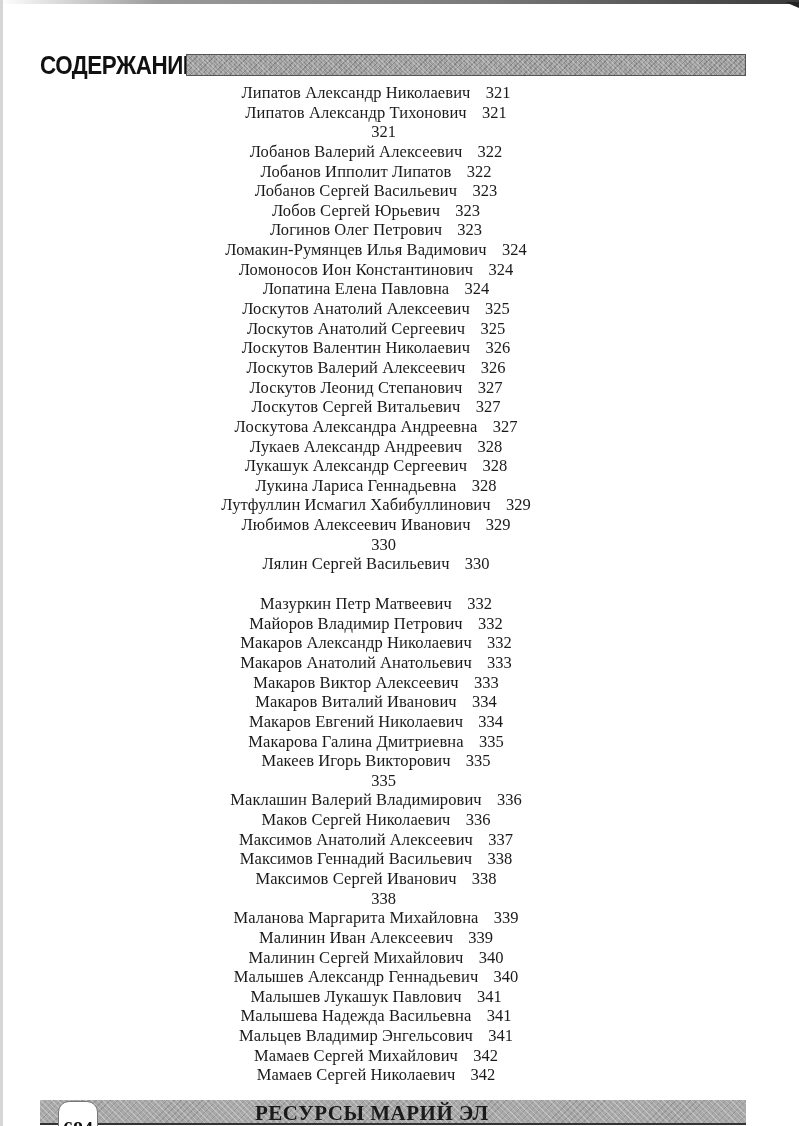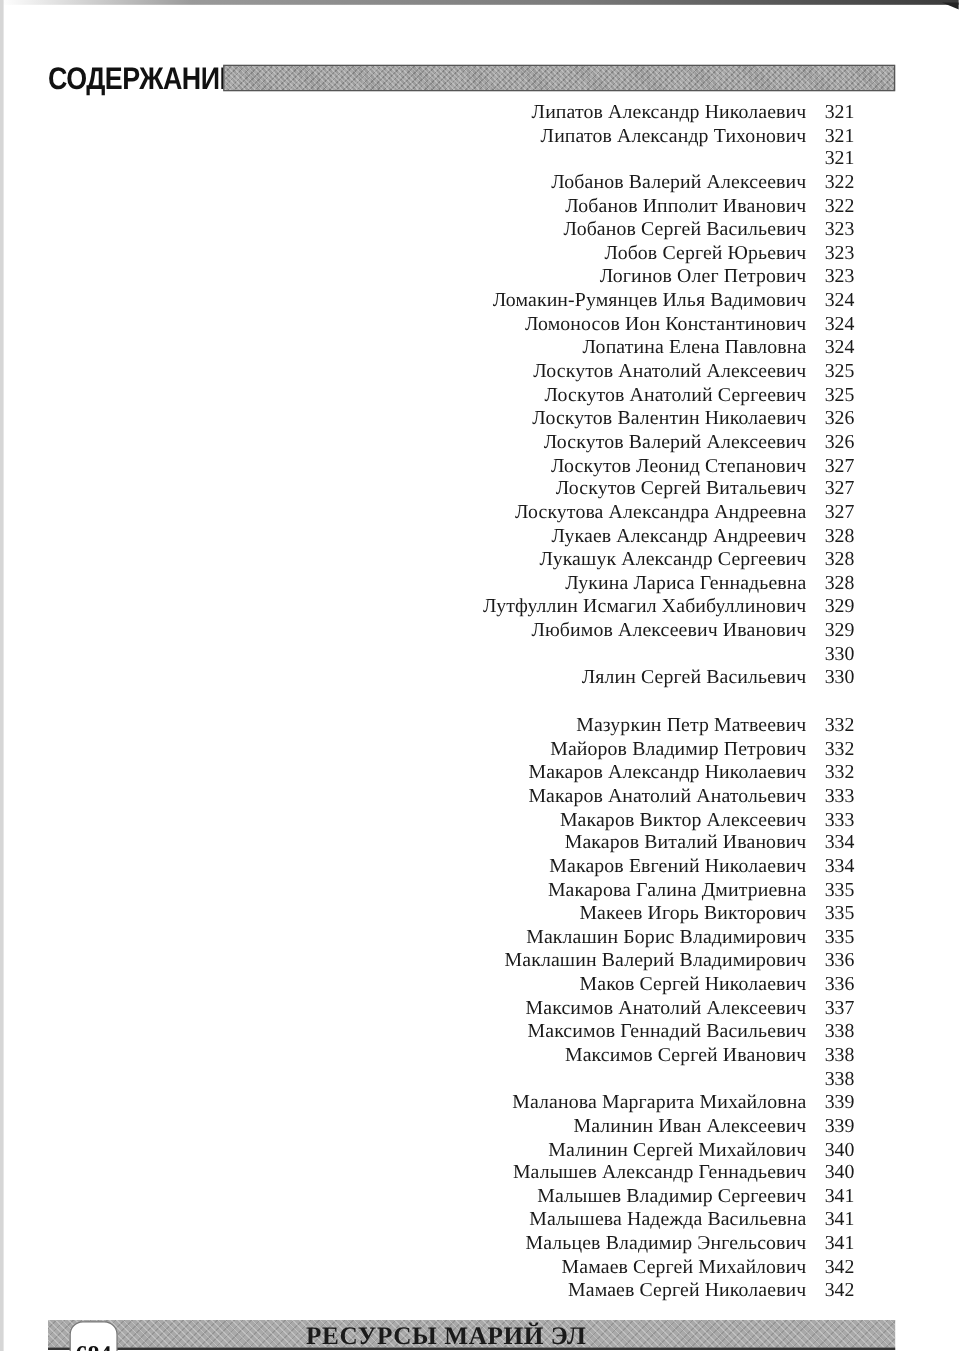--- a/index.html
+++ b/index.html
@@ -78,21 +78,21 @@
       position: absolute;
       left: 40px;
       top: 83px;
       width: 672px;
       margin: 0;
       padding: 0;
       list-style: none;
     }
     .toc-row {
       display: flex;
-      justify-content: flex-end;
+      justify-content: center;
       align-items: baseline;
       height: 19.65px;
       line-height: 19.65px;
       font-size: 16.5px;
     }
     .toc-name {
       white-space: nowrap;
       letter-spacing: 0.1px;
     }
     .toc-page {
@@ -165,21 +165,21 @@
       <span class="toc-page">321</span>
     </li>
   <li class="toc-row">
       <span class="toc-page">321</span>
     </li>
   <li class="toc-row">
       <span class="toc-name">Лобанов Валерий Алексеевич</span>
       <span class="toc-page">322</span>
     </li>
   <li class="toc-row">
-      <span class="toc-name">Лобанов Ипполит Иванович</span>
+      <span class="toc-name">Лобанов Ипполит Липатов</span>
       <span class="toc-page">322</span>
     </li>
   <li class="toc-row">
       <span class="toc-name">Лобанов Сергей Васильевич</span>
       <span class="toc-page">323</span>
     </li>
   <li class="toc-row">
       <span class="toc-name">Лобов Сергей Юрьевич</span>
       <span class="toc-page">323</span>
     </li>
@@ -287,21 +287,20 @@
     </li>
   <li class="toc-row">
       <span class="toc-name">Макарова Галина Дмитриевна</span>
       <span class="toc-page">335</span>
     </li>
   <li class="toc-row">
       <span class="toc-name">Макеев Игорь Викторович</span>
       <span class="toc-page">335</span>
     </li>
   <li class="toc-row">
-      <span class="toc-name">Маклашин Борис Владимирович</span>
       <span class="toc-page">335</span>
     </li>
   <li class="toc-row">
       <span class="toc-name">Маклашин Валерий Владимирович</span>
       <span class="toc-page">336</span>
     </li>
   <li class="toc-row">
       <span class="toc-name">Маков Сергей Николаевич</span>
       <span class="toc-page">336</span>
     </li>
@@ -330,21 +329,21 @@
     </li>
   <li class="toc-row">
       <span class="toc-name">Малинин Сергей Михайлович</span>
       <span class="toc-page">340</span>
     </li>
   <li class="toc-row">
       <span class="toc-name">Малышев Александр Геннадьевич</span>
       <span class="toc-page">340</span>
     </li>
   <li class="toc-row">
-      <span class="toc-name">Малышев Владимир Сергеевич</span>
+      <span class="toc-name">Малышев Лукашук Павлович</span>
       <span class="toc-page">341</span>
     </li>
   <li class="toc-row">
       <span class="toc-name">Малышева Надежда Васильевна</span>
       <span class="toc-page">341</span>
     </li>
   <li class="toc-row">
       <span class="toc-name">Мальцев Владимир Энгельсович</span>
       <span class="toc-page">341</span>
     </li>

